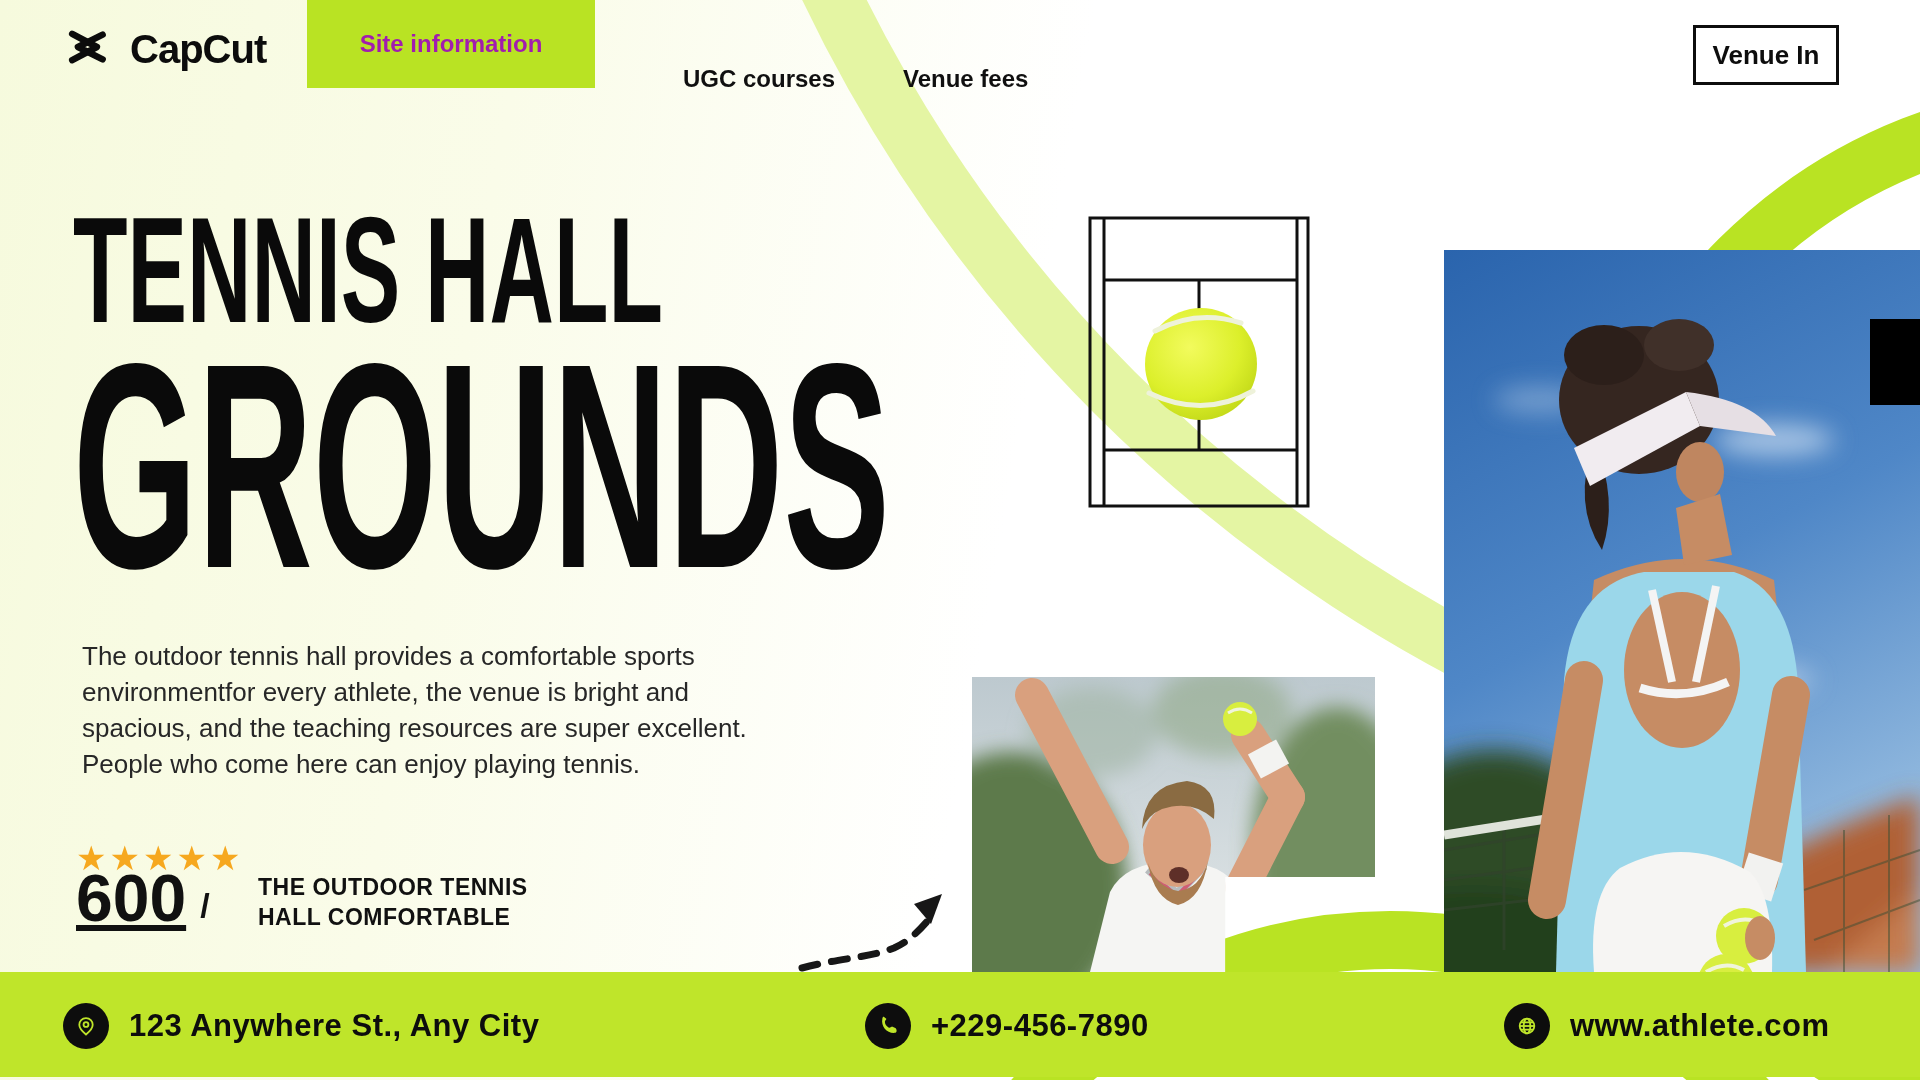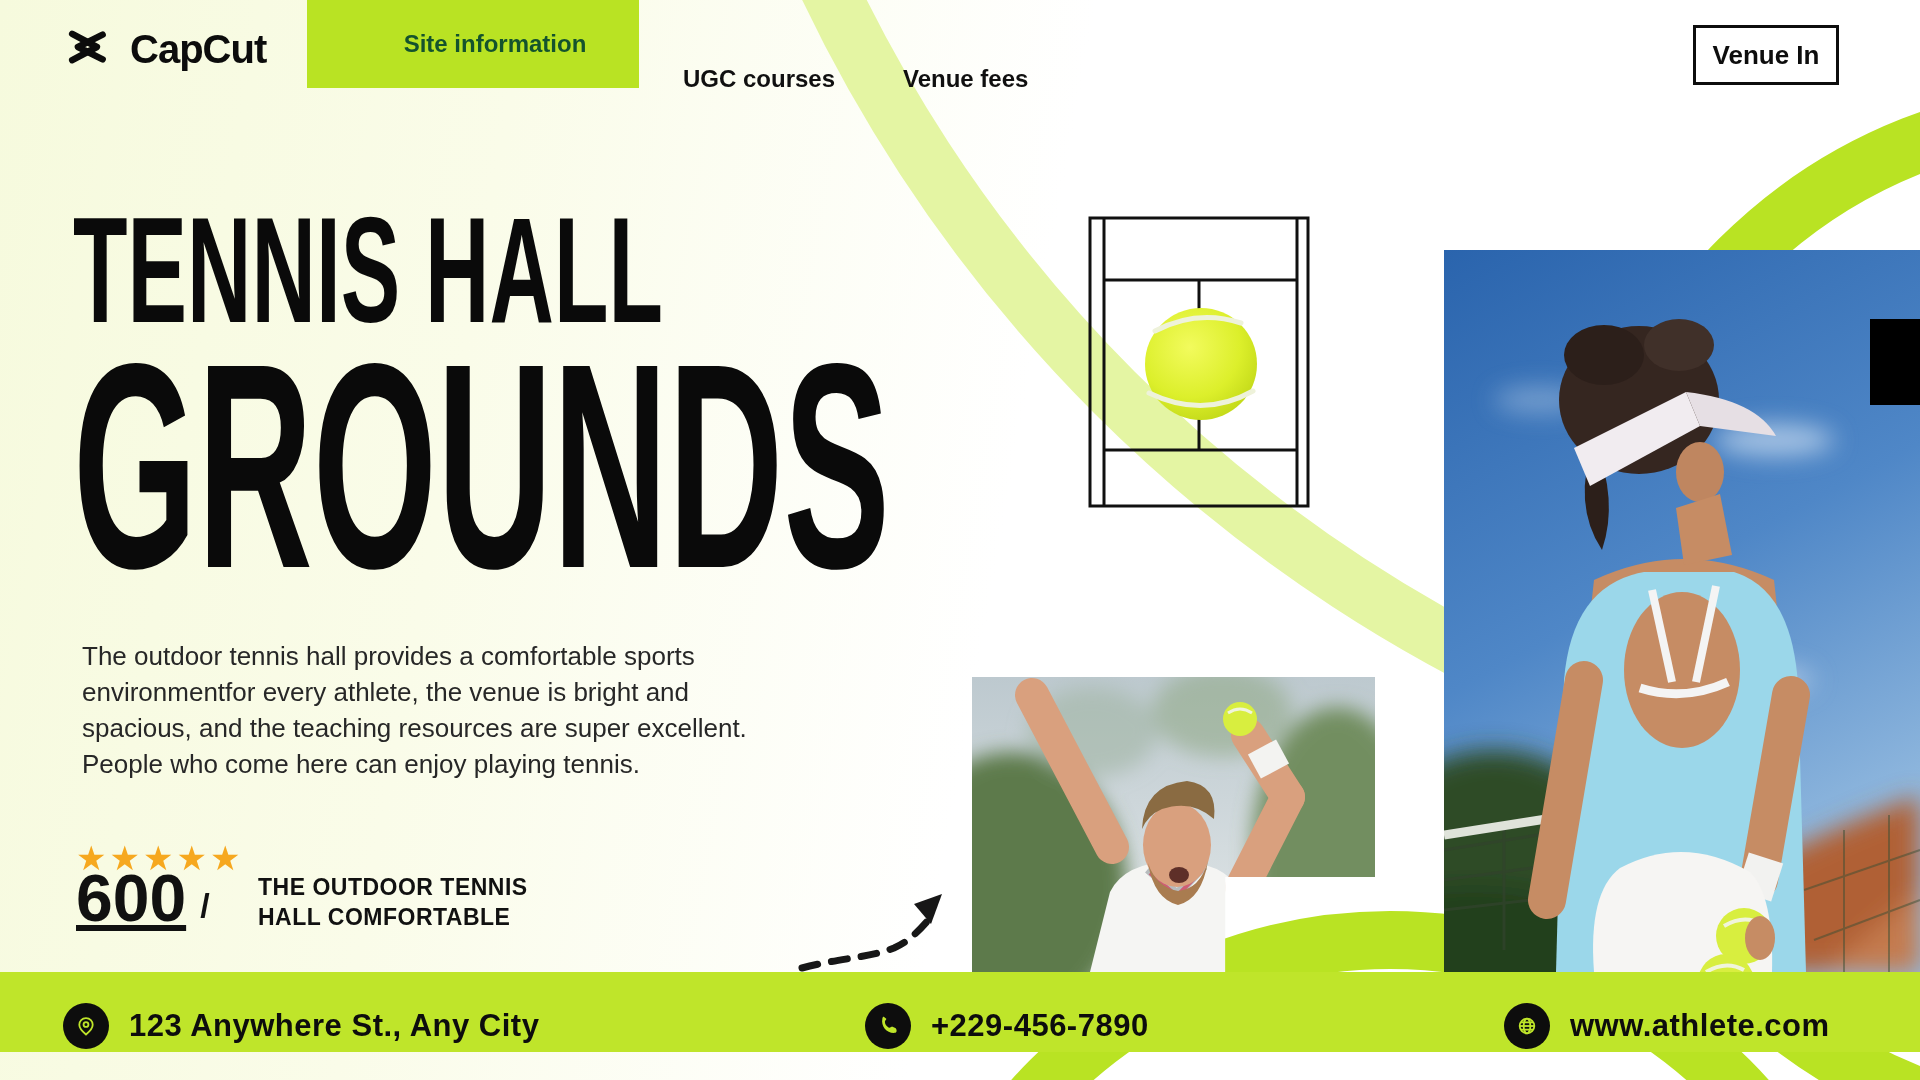--- a/index.html
+++ b/index.html
@@ -9,21 +9,21 @@
   
   .ring{position:absolute;border-radius:50%;box-sizing:border-box;pointer-events:none;}
   .ring-pale{left:657px;top:-2134px;width:2984px;height:2984px;border:58px solid #e4f5a3;z-index:1;}
   .ring-topright{left:1561px;top:81px;width:1078px;height:1078px;border:58px solid #b9e323;z-index:1;}
   .ring-bottom{left:881px;top:911px;width:1018px;height:1018px;border:58px solid #b9e323;z-index:1;}
   
   .header{position:absolute;left:0;top:0;width:100%;height:100px;z-index:6;}
   .brand{position:absolute;left:64px;top:24px;display:flex;align-items:center;gap:20px;}
   .brand-name{font-size:40px;font-weight:bold;color:#0c0c0c;letter-spacing:-1px;}
   .nav-active{position:absolute;left:307px;top:0;width:288px;height:88px;background:#b9e323;
-    display:flex;align-items:center;justify-content:center;font-size:24px;font-weight:bold;color:#14532d;cursor:pointer;padding-left:44px;}
+    display:flex;align-items:center;justify-content:center;font-size:24px;font-weight:bold;color:#a21caf;cursor:pointer;}
   .nav-link{position:absolute;top:0;height:88px;display:flex;align-items:center;
     font-size:24px;font-weight:bold;color:#101010;cursor:pointer;margin-top:35px;}
   .nav-ugc{left:683px;}
   .nav-venue{left:903px;}
   .signin{position:absolute;left:1693px;top:25px;width:146px;height:60px;background:#ffffff;
     border:3px solid #0d0d0d;box-sizing:border-box;display:flex;align-items:center;justify-content:center;
     font-size:26px;font-weight:bold;color:#0d0d0d;cursor:pointer;}
   
   .headline{position:absolute;left:70px;top:190px;z-index:2;}
   .headline text{font-family:"Liberation Sans",sans-serif;font-weight:bold;fill:#0a0a0a;}
@@ -41,21 +41,21 @@
   .court{position:absolute;left:1085px;top:213px;width:228px;height:298px;z-index:2;}
   
   .arrow{position:absolute;left:790px;top:878px;width:180px;height:100px;z-index:2;}
   
   .photo{position:absolute;z-index:3;overflow:hidden;}
   .photo-man{left:972px;top:677px;width:403px;height:295px;
     clip-path:polygon(0 0,100% 0,100% 67.8%,62.8% 67.8%,62.8% 100%,0 100%);}
   .photo-woman{left:1444px;top:250px;width:476px;height:722px;}
   .black-rect{position:absolute;left:1870px;top:319px;width:50px;height:86px;background:#000;z-index:4;}
   
-  .footer{position:absolute;left:0;top:972px;width:1920px;height:80px;background:#bfe52a;z-index:5;}
+  .footer{position:absolute;left:0;top:972px;width:1920px;height:105px;background:#bfe52a;z-index:5;}
   .f-item{position:absolute;top:0;height:108px;display:flex;align-items:center;gap:20px;cursor:pointer;}
   .f-addr{left:63px;}
   .f-phone{left:865px;}
   .f-web{left:1504px;}
   .f-icon{width:46px;height:46px;border-radius:50%;background:#0d0d0d;display:flex;
     align-items:center;justify-content:center;flex:0 0 auto;}
   .f-text{font-size:31px;font-weight:bold;color:#0d0d0d;letter-spacing:0.5px;}
 </style>
 </head>
 <body>

